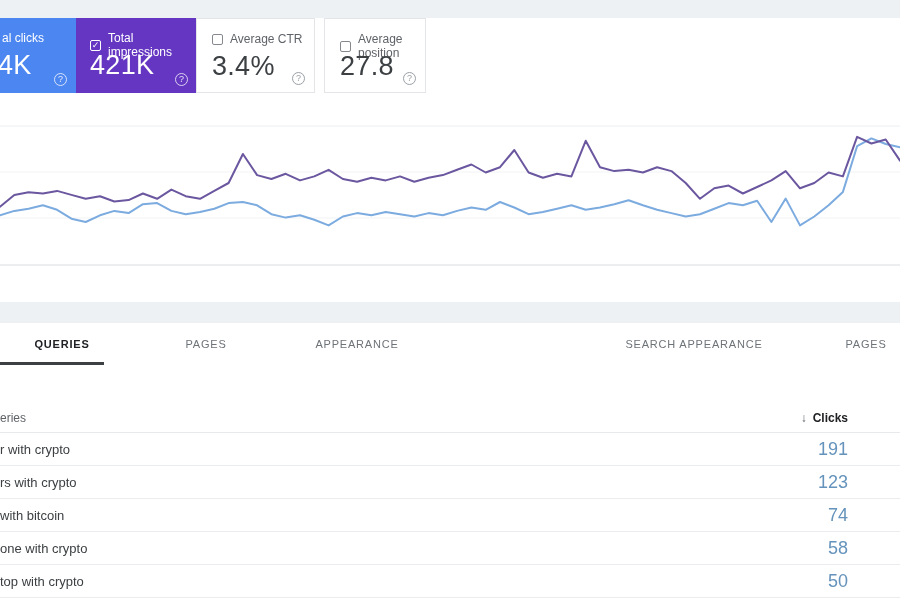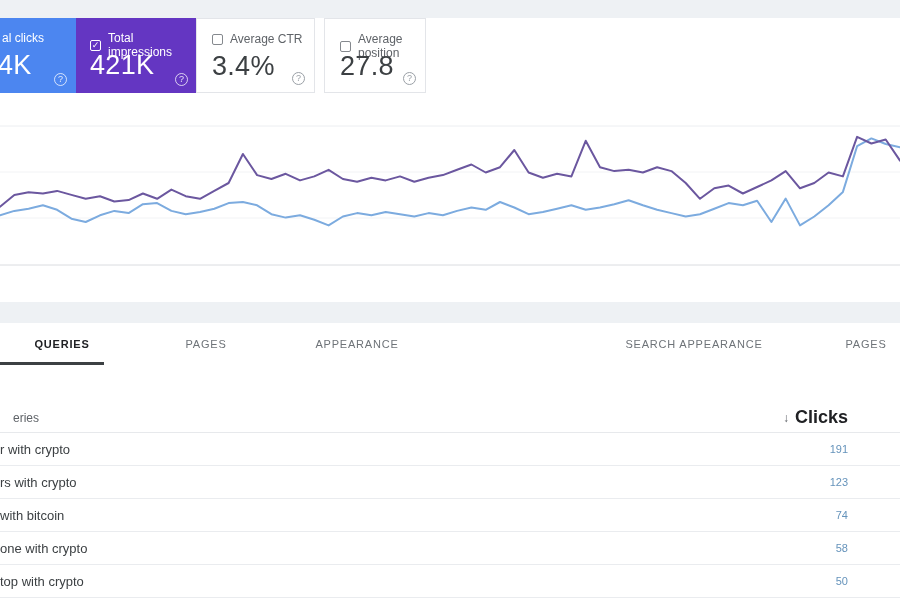--- a/index.html
+++ b/index.html
@@ -47,27 +47,27 @@
   
   #tabbar { position:absolute; top:323px; left:0; width:884px; height:42px; background:#fff; }
   .tab { position:absolute; top:0; height:42px; line-height:42px; transform:translateX(-50%);
          font-size:11px; letter-spacing:.8px; color:#6e7378; font-weight:500; white-space:nowrap; cursor:pointer; }
   .tab.active { color:#202124; font-weight:700; }
   #tab-underline { position:absolute; top:362px; left:0; width:104px; height:3px; background:#3c4043; }
 
   
   #query-table { position:absolute; top:403px; left:0; width:900px; }
   .t-header { height:30px; display:flex; align-items:center; border-bottom:1px solid #e7e9ec; }
-  .t-header .q-col { font-size:12px; color:#5f6368;padding-left:13px; }
+  .t-header .q-col { font-size:12px; color:#5f6368; }
   .t-header .c-col { margin-left:auto; padding-right:52px; display:flex; align-items:center; gap:6px; }
   .sort-arrow { font-size:12px; color:#5f6368; }
-  .metric-head { font-size:18px; font-weight:700; color:#202124; }
+  .metric-head { font-size:12px; font-weight:700; color:#202124; }
   .t-row { height:33px; display:flex; align-items:center; border-bottom:1px solid #eaecef; cursor:pointer; }
   .t-row .q-col { font-size:13px; color:#3c4043;text-align:right; }
-  .t-row .c-col { margin-left:auto; padding-right:52px; font-size:11px; color:#6593bb; }
+  .t-row .c-col { margin-left:auto; padding-right:52px; font-size:18px; color:#6593bb; }
 </style>
 </head>
 <body>
 
 <div id="screen">
 
   <div class="strip top"></div>
 
   <div class="card colored" id="card-clicks">
     <div class="card-label-row">

